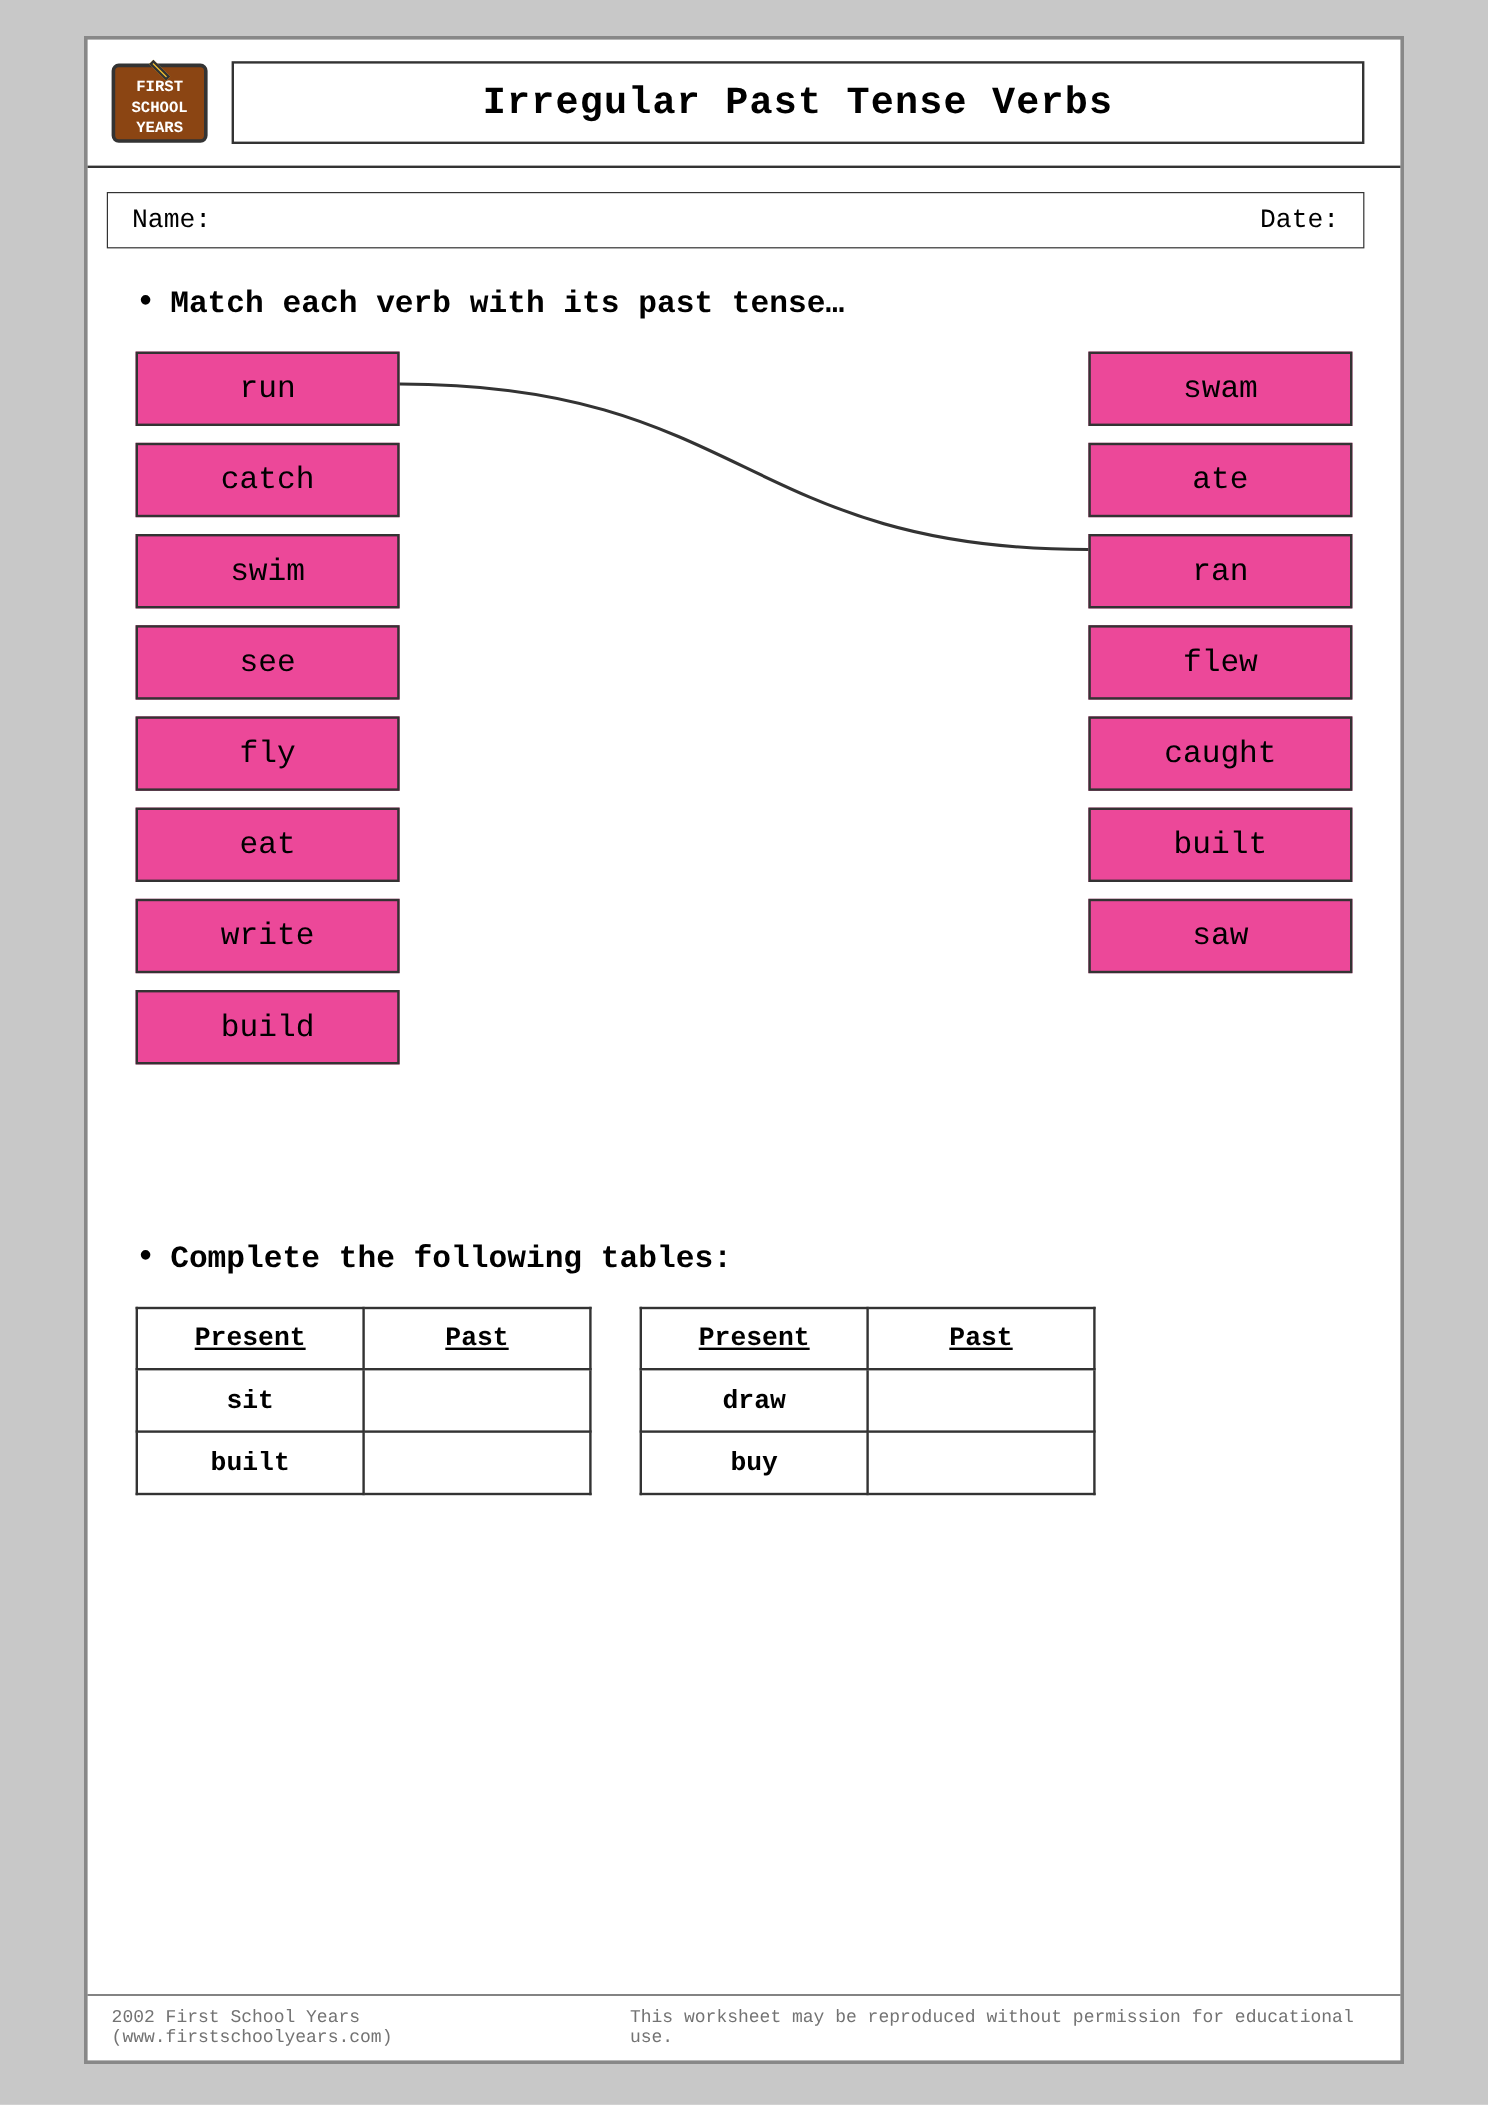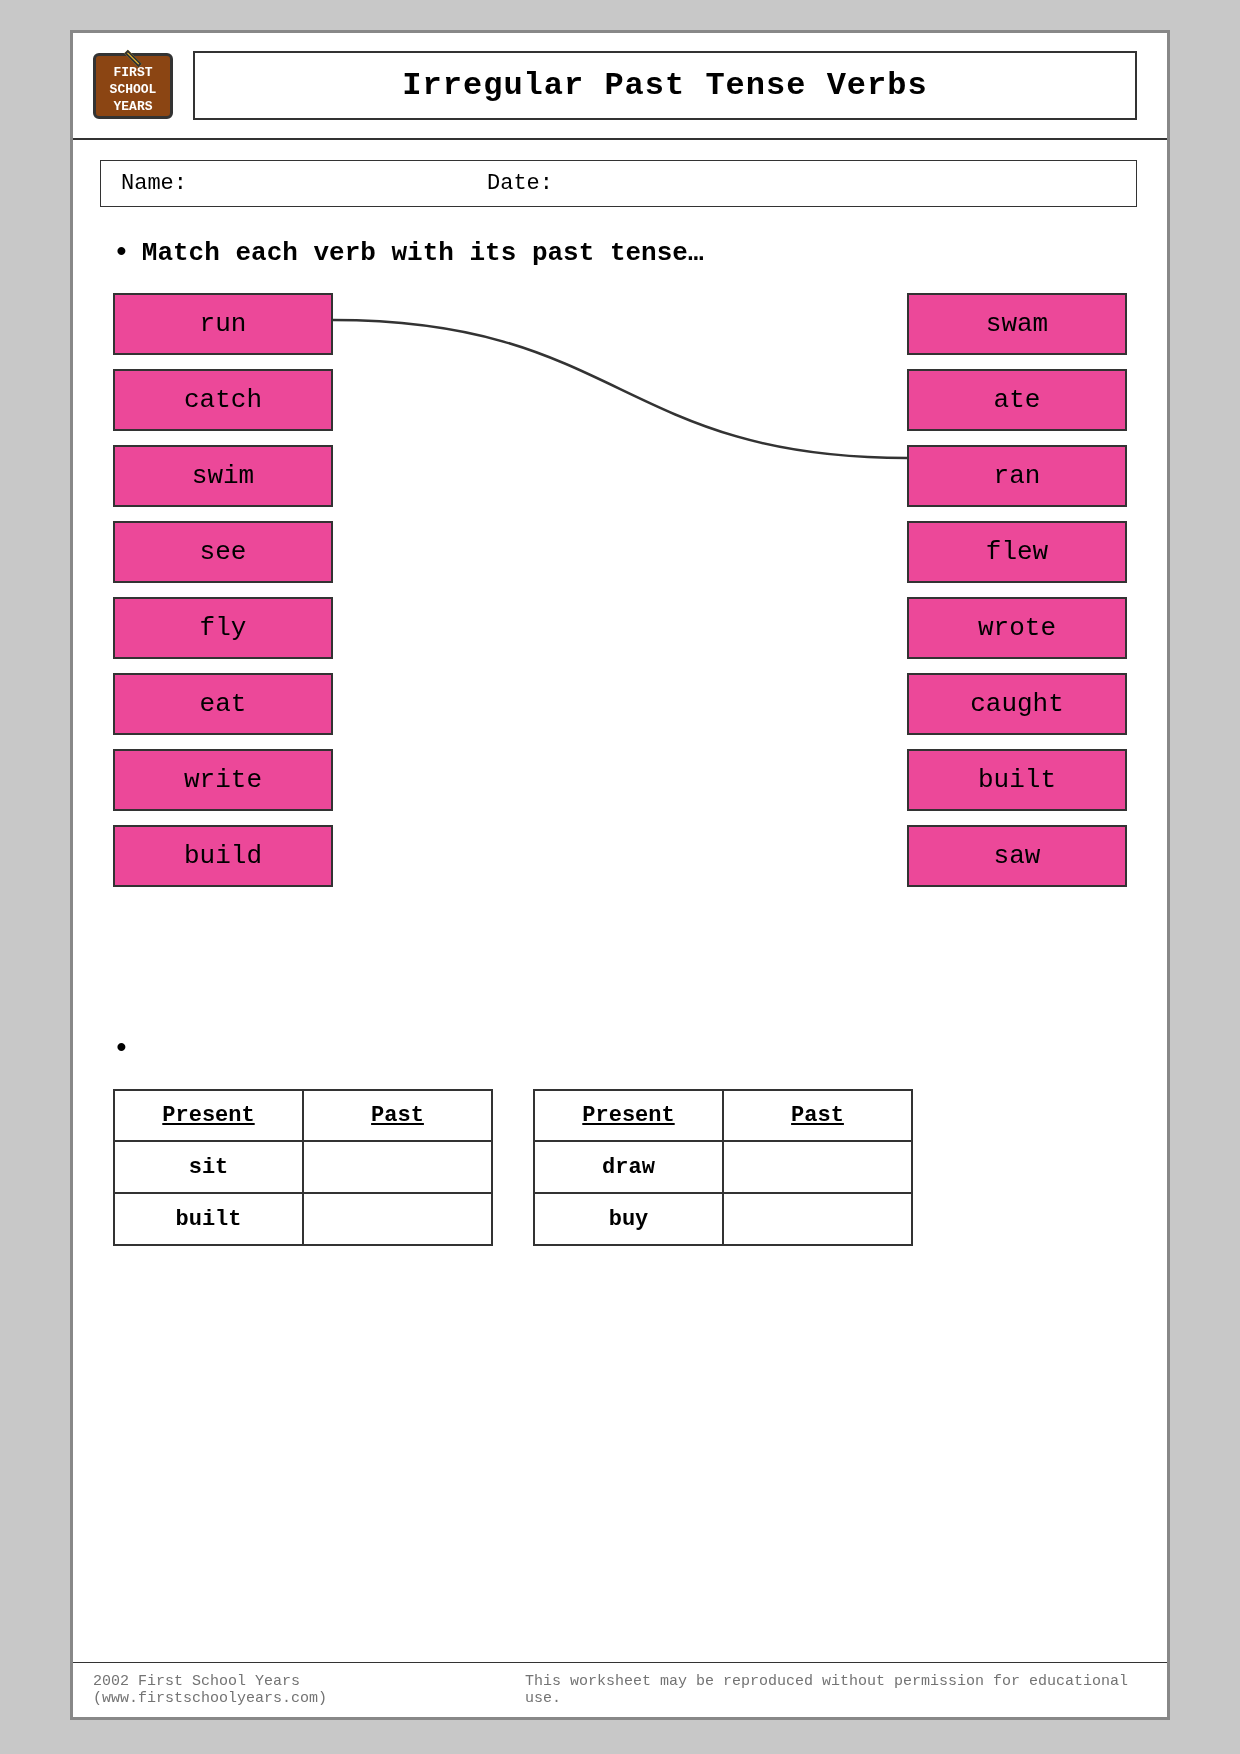--- a/index.html
+++ b/index.html
@@ -67,23 +67,24 @@
       text-align: center;
       font-size: 32px;
       font-weight: bold;
       letter-spacing: 1px;
     }
 
     
     .name-date-bar {
       display: flex;
       align-items: center;
-      margin: 20px 30px 10px 27px;
+      margin: 20px 30px 10px 16px;
       border: 1.5px solid #333;
       padding: 10px 20px;
+      justify-content: space-between;
     }
 
     .name-label {
       font-size: 22px;
       margin-right: 300px;
     }
 
     .date-label {
       font-size: 22px;
     }
@@ -244,30 +245,30 @@
 
           <path d="M 0,27 C 230,27 230,165 460,165" stroke="#333" stroke-width="2.5" fill="none"></path>
         </svg>
       </div>
 
       <div class="verb-column">
         <div class="verb-box">swam</div>
         <div class="verb-box">ate</div>
         <div class="verb-box">ran</div>
         <div class="verb-box">flew</div>
-        <div class="verb-box">wrote</div>
         <div class="verb-box">caught</div>
         <div class="verb-box">built</div>
         <div class="verb-box">saw</div>
       </div>
 
     </div>
 
     <div class="instruction tables-section">
       <span class="bullet">•</span>
+      <span>Complete the following tables:</span>
     </div>
 
     <div class="tables-row">
 
       <table class="verb-table">
         <thead>
           <tr>
             <th>Present</th>
             <th>Past</th>
           </tr>

